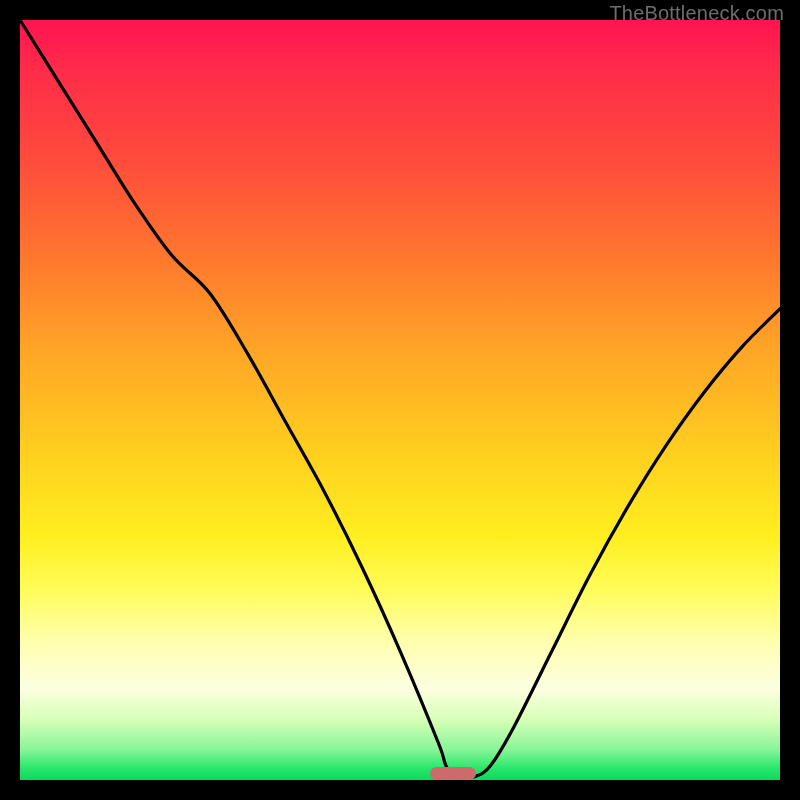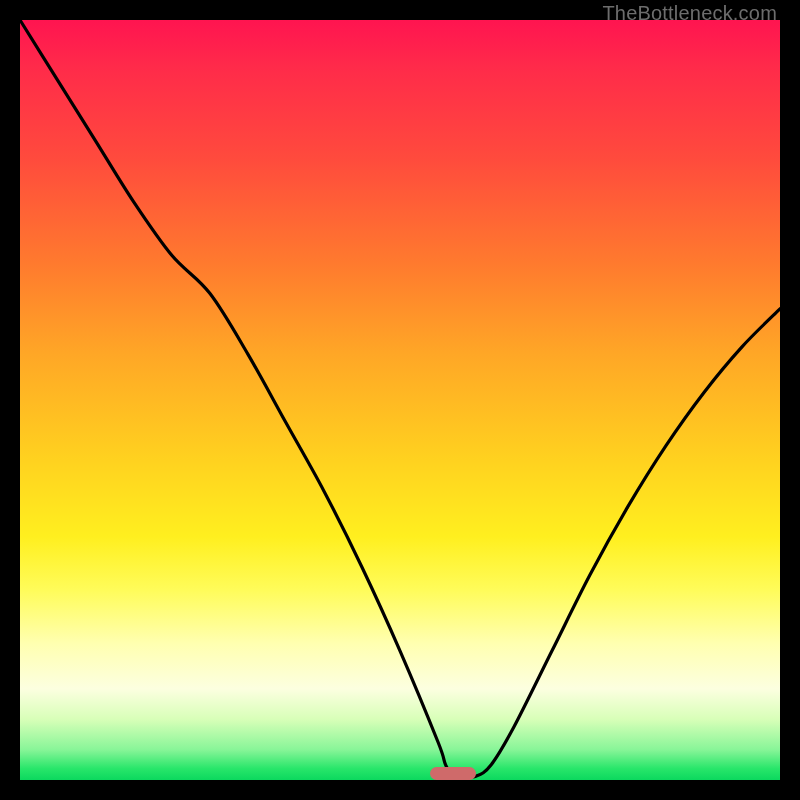--- a/index.html
+++ b/index.html
@@ -40,21 +40,21 @@
       #fcffe0 88%,
       #d8ffb8 92%,
       #88f598 96%,
       #28e66a 98.5%,
       #0cd85e 100%
     );
   }
   .watermark {
     position: absolute;
     top: 2px;
-    right: 23px;
+    right: 16px;
     color: #6d6d6d;
     font-size: 20px;
     letter-spacing: 0.2px;
     user-select: none;
   }
   svg.curve {
     position: absolute;
     left: 0;
     top: 0;
     width: 760px;

